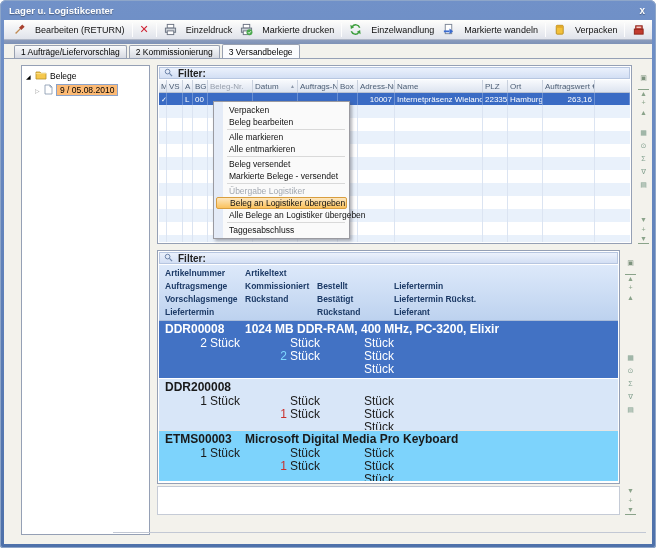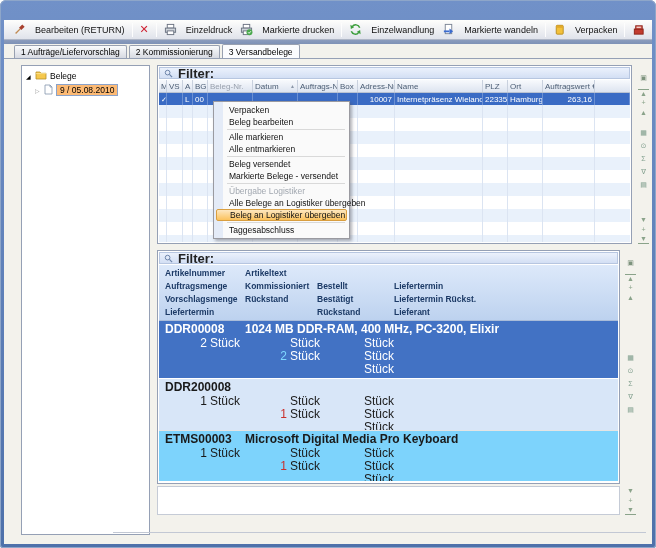--- a/index.html
+++ b/index.html
@@ -28,21 +28,21 @@
 
   
   .tree-panel{left:17px;top:6px;width:129px;height:470px;font-size:8.5px;padding-top:3px;}
   .trow{display:flex;align-items:center;gap:3px;height:14px;padding-left:4px;white-space:nowrap;}
   .trow.child{padding-left:13px;}
   .texp{font-size:6px;color:#000;width:6px;}
   .tcol{font-size:6px;color:#9a9a9a;width:6px;}
   .tlabel-box{border:1px solid #8aa2ca;padding:0 3px;height:12px;line-height:11px;background:#fdba74;}
 
   
-  .filterbar{height:12px;margin:1px;background:linear-gradient(#ebf1fc,#d3dff4);border:1px solid #b7c6e0;display:flex;align-items:center;gap:5px;padding:0 4px;font-size:13px;font-weight:bold;color:#222;}
+  .filterbar{height:12px;margin:1px;background:linear-gradient(#ebf1fc,#d3dff4);border:1px solid #b7c6e0;display:flex;align-items:center;gap:5px;padding:0 4px;font-size:10px;font-weight:bold;color:#222;}
 
   
   .gridbox-top{left:153px;top:6px;width:475px;height:179px;padding:0;}
   .ghead{display:flex;height:13px;background:linear-gradient(#f8fafd,#dde4f0);border-bottom:1px solid #b9c2d2;font-size:8px;color:#4a5c73;margin:0 1px;}
   .gh{border-right:1px solid #c9d1de;display:flex;align-items:center;padding:0 2px;overflow:hidden;white-space:nowrap;}
   .w0{width:8px}.w1{width:16px}.w2{width:10px}.w3{width:15px}.w4{width:45px}.w5{width:45px}.w6{width:40px}.w7{width:20px}.w8{width:37px}.w9{width:88px}.w10{width:25px}.w11{width:35px}.w12{width:52px}.wf{flex:1;border-right:none;}
   .sort-glyph{margin-left:auto;font-size:5px;color:#8b97a8;}
   .grow-sel{display:flex;height:13px;background:#3a6bc4;color:#fff;font-size:8px;margin:0 1px;}
   .gc{border-right:1px solid rgba(255,255,255,.25);display:flex;align-items:center;padding:0 2px;overflow:hidden;white-space:nowrap;}
   .gc.ra{justify-content:flex-end;}
@@ -100,20 +100,24 @@
   .p2{left:86px;}
   .num-cyan{color:#7fd8ff;}
   .num-red{color:#c9302c;}
   .lowerbox{position:absolute;left:153px;top:427px;width:463px;height:29px;background:#fff;border:1px solid #c5cbd6;}
   .bottom-line{position:absolute;left:109px;right:6px;top:473px;height:1px;background:#c2c8d4;}
 </style>
 </head>
 <body>
 
 <div class="window">
+  <div class="titlebar">
+    <span>Lager u. Logistikcenter</span>
+    <span class="close-x">x</span>
+  </div>
 
   <div class="client">
 
     <div class="toolbar">
       <div class="tbtn">
         <span>
             <svg width="13" height="13" viewBox="0 0 14 14">
               <g transform="rotate(45 7 7)">
                 <rect x="5.2" y="1" width="3.6" height="5" fill="#a8402e"></rect>
                 <rect x="6.3" y="6" width="1.5" height="7" fill="#c08a52"></rect>
@@ -408,21 +412,21 @@
         <div class="mi">Verpacken</div>
         <div class="mi">Beleg bearbeiten</div>
         <div class="msep"></div>
         <div class="mi">Alle markieren</div>
         <div class="mi">Alle entmarkieren</div>
         <div class="msep"></div>
         <div class="mi">Beleg versendet</div>
         <div class="mi">Markierte Belege - versendet</div>
         <div class="msep"></div>
         <div class="mi dis">Übergabe Logistiker</div>
+        <div class="mi hot">Beleg an Logistiker übergeben</div>
         <div class="mi">Alle Belege an Logistiker übergeben</div>
-        <div class="mi hot">Beleg an Logistiker übergeben</div>
         <div class="msep"></div>
         <div class="mi">Taggesabschluss</div>
       </div>
 
     </div>
   </div>
 </div>
 
 </body></html>

